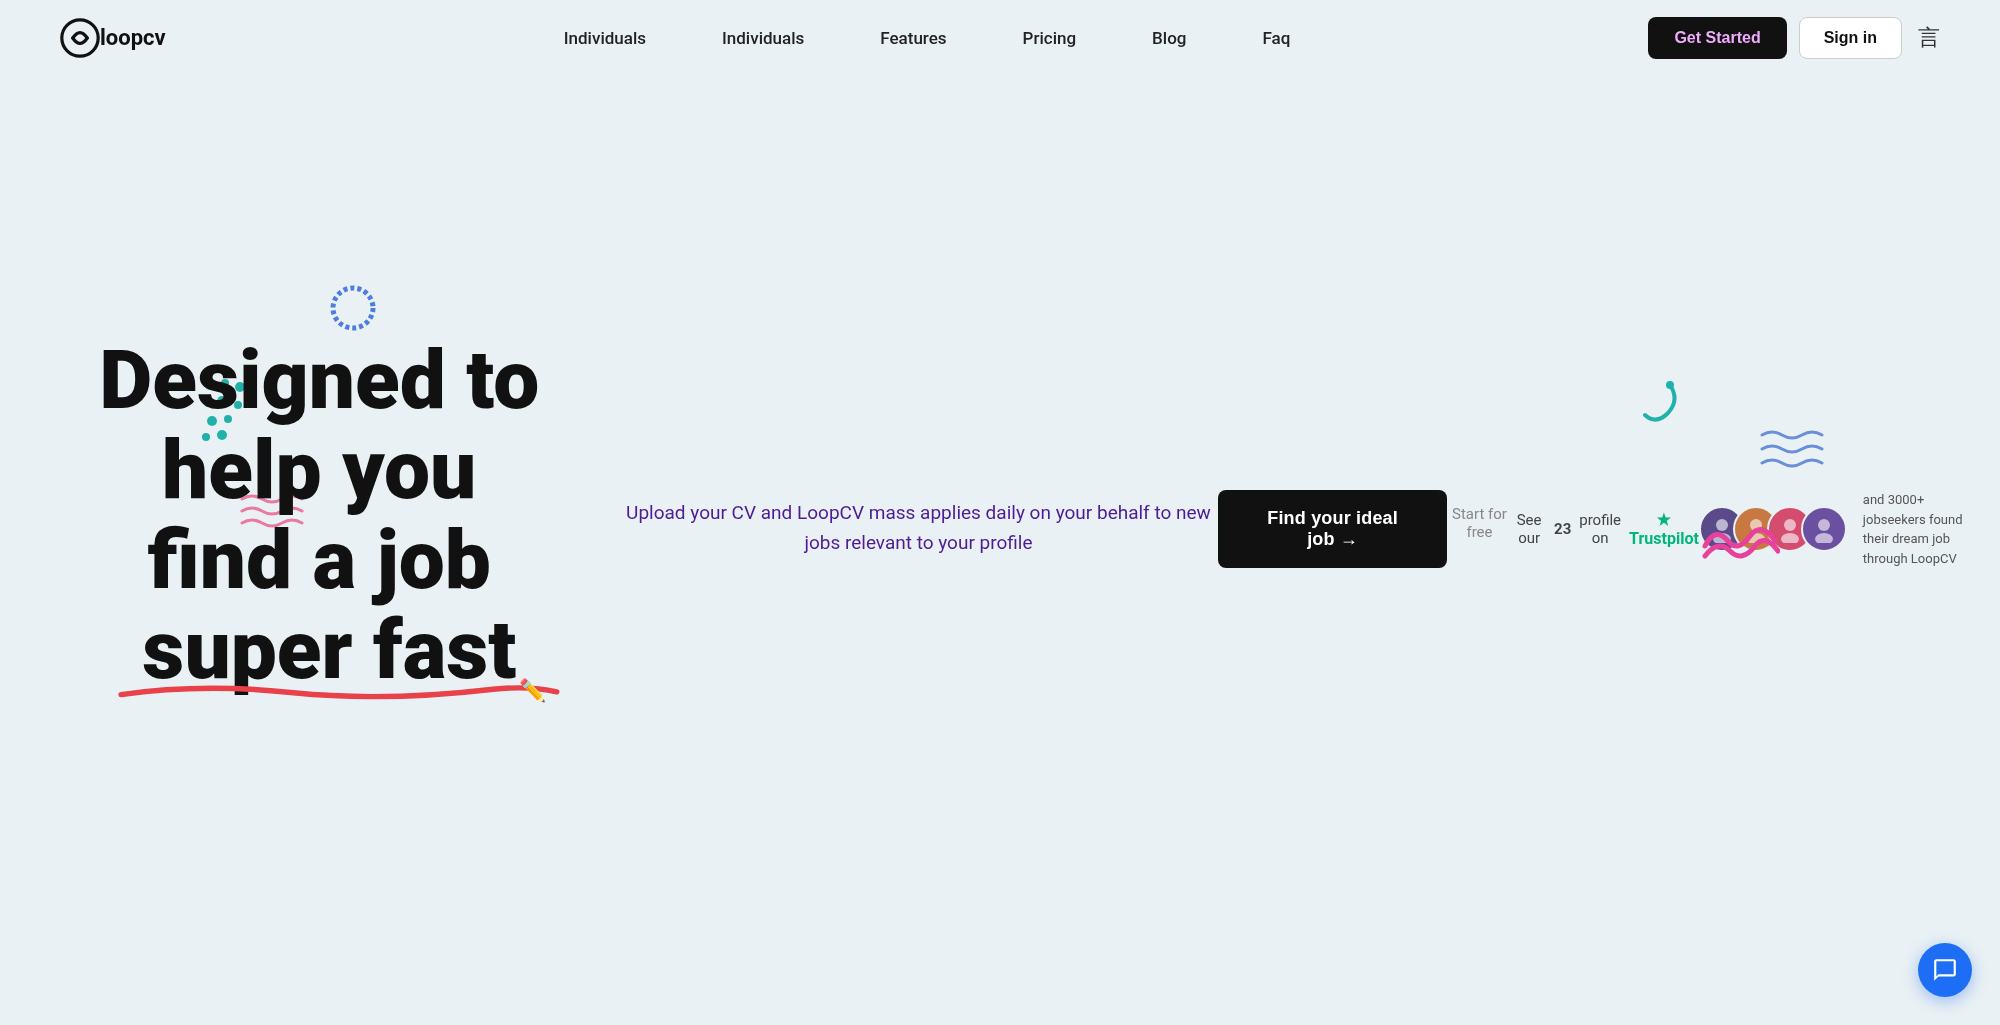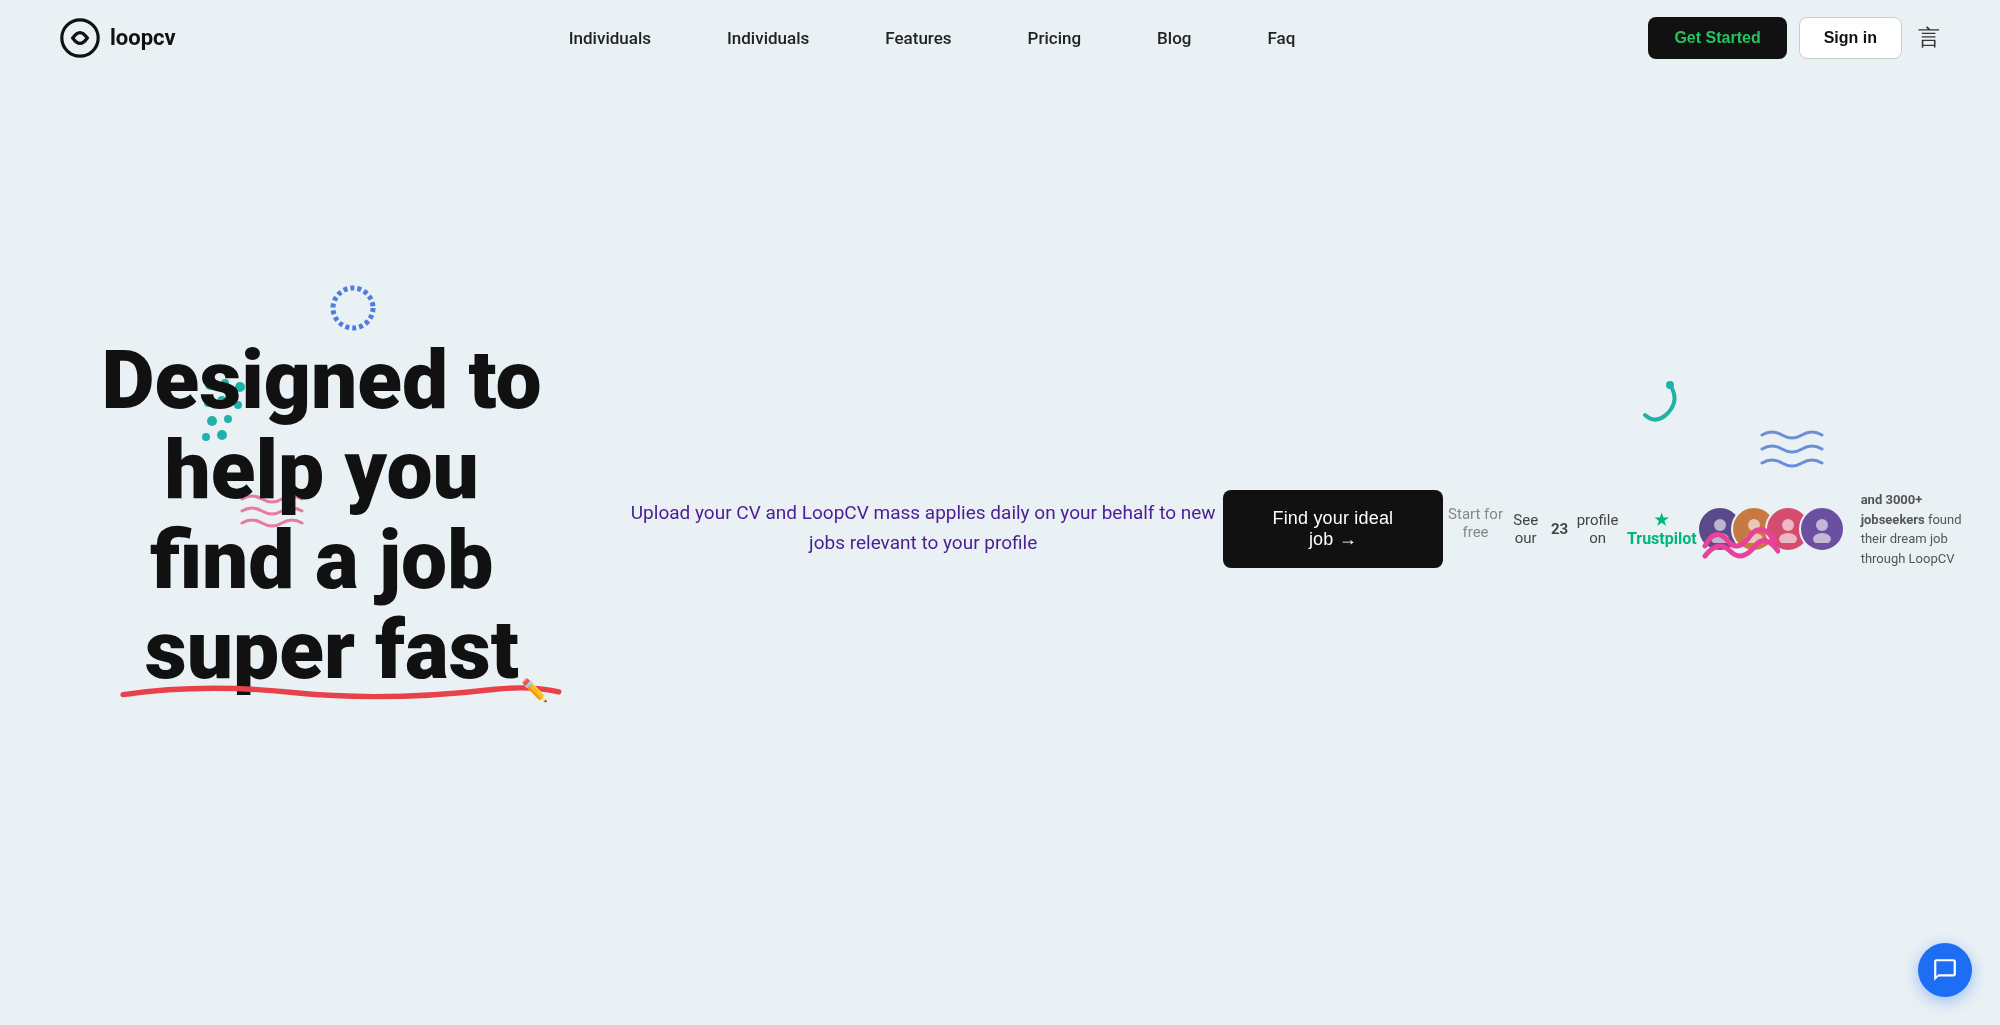--- a/index.html
+++ b/index.html
@@ -17,21 +17,20 @@
       justify-content: space-between;
       padding: 0 60px;
       height: 75px;
       background: #eaf1f4;
       position: relative;
       z-index: 10;
     }
     .nav-logo {
       display: flex;
       align-items: center;
-      gap: 10px;
       text-decoration: none;
       color: #111;
     }
     .logo-icon {
       width: 40px;
       height: 40px;
     }
     .logo-text {
       font-size: 22px;
       font-weight: 700;
@@ -50,21 +49,21 @@
       font-weight: 500;
       margin-left: 40px;
     }
     .nav-actions {
       display: flex;
       align-items: center;
       gap: 12px;
     }
     .btn-get-started {
       background: #111;
-      color: #22c55e;
+      color: #f0abfc;
       border: none;
       border-radius: 8px;
       padding: 12px 26px;
       font-size: 16px;
       font-weight: 600;
       cursor: pointer;
     }
     .btn-sign-in {
       background: #fff;
       color: #111;
@@ -126,21 +125,21 @@
     }
 
     .btn-find-job {
       margin-top: 28px;
       background: #111;
       color: #fff;
       border: none;
       border-radius: 8px;
       padding: 18px 42px;
       font-size: 18px;
-      font-weight: 400;
+      font-weight: 700;
       cursor: pointer;
       display: flex;
       align-items: center;
       gap: 10px;
       letter-spacing: 0.01em;
     }
 
     .start-free {
       margin-top: 16px;
       color: #888;
@@ -194,21 +193,21 @@
     .avatar-4 { background: #6b4fa0; }
 
     .social-proof-text {
       font-size: 13px;
       color: #555;
       text-align: left;
       line-height: 1.5;
       max-width: 200px;
     }
     .social-proof-text strong {
-      font-weight: 700;
+      font-weight: 400;
     }
 
     
     .deco {
       position: absolute;
       pointer-events: none;
     }
 
     
     .deco-blue-circle {

